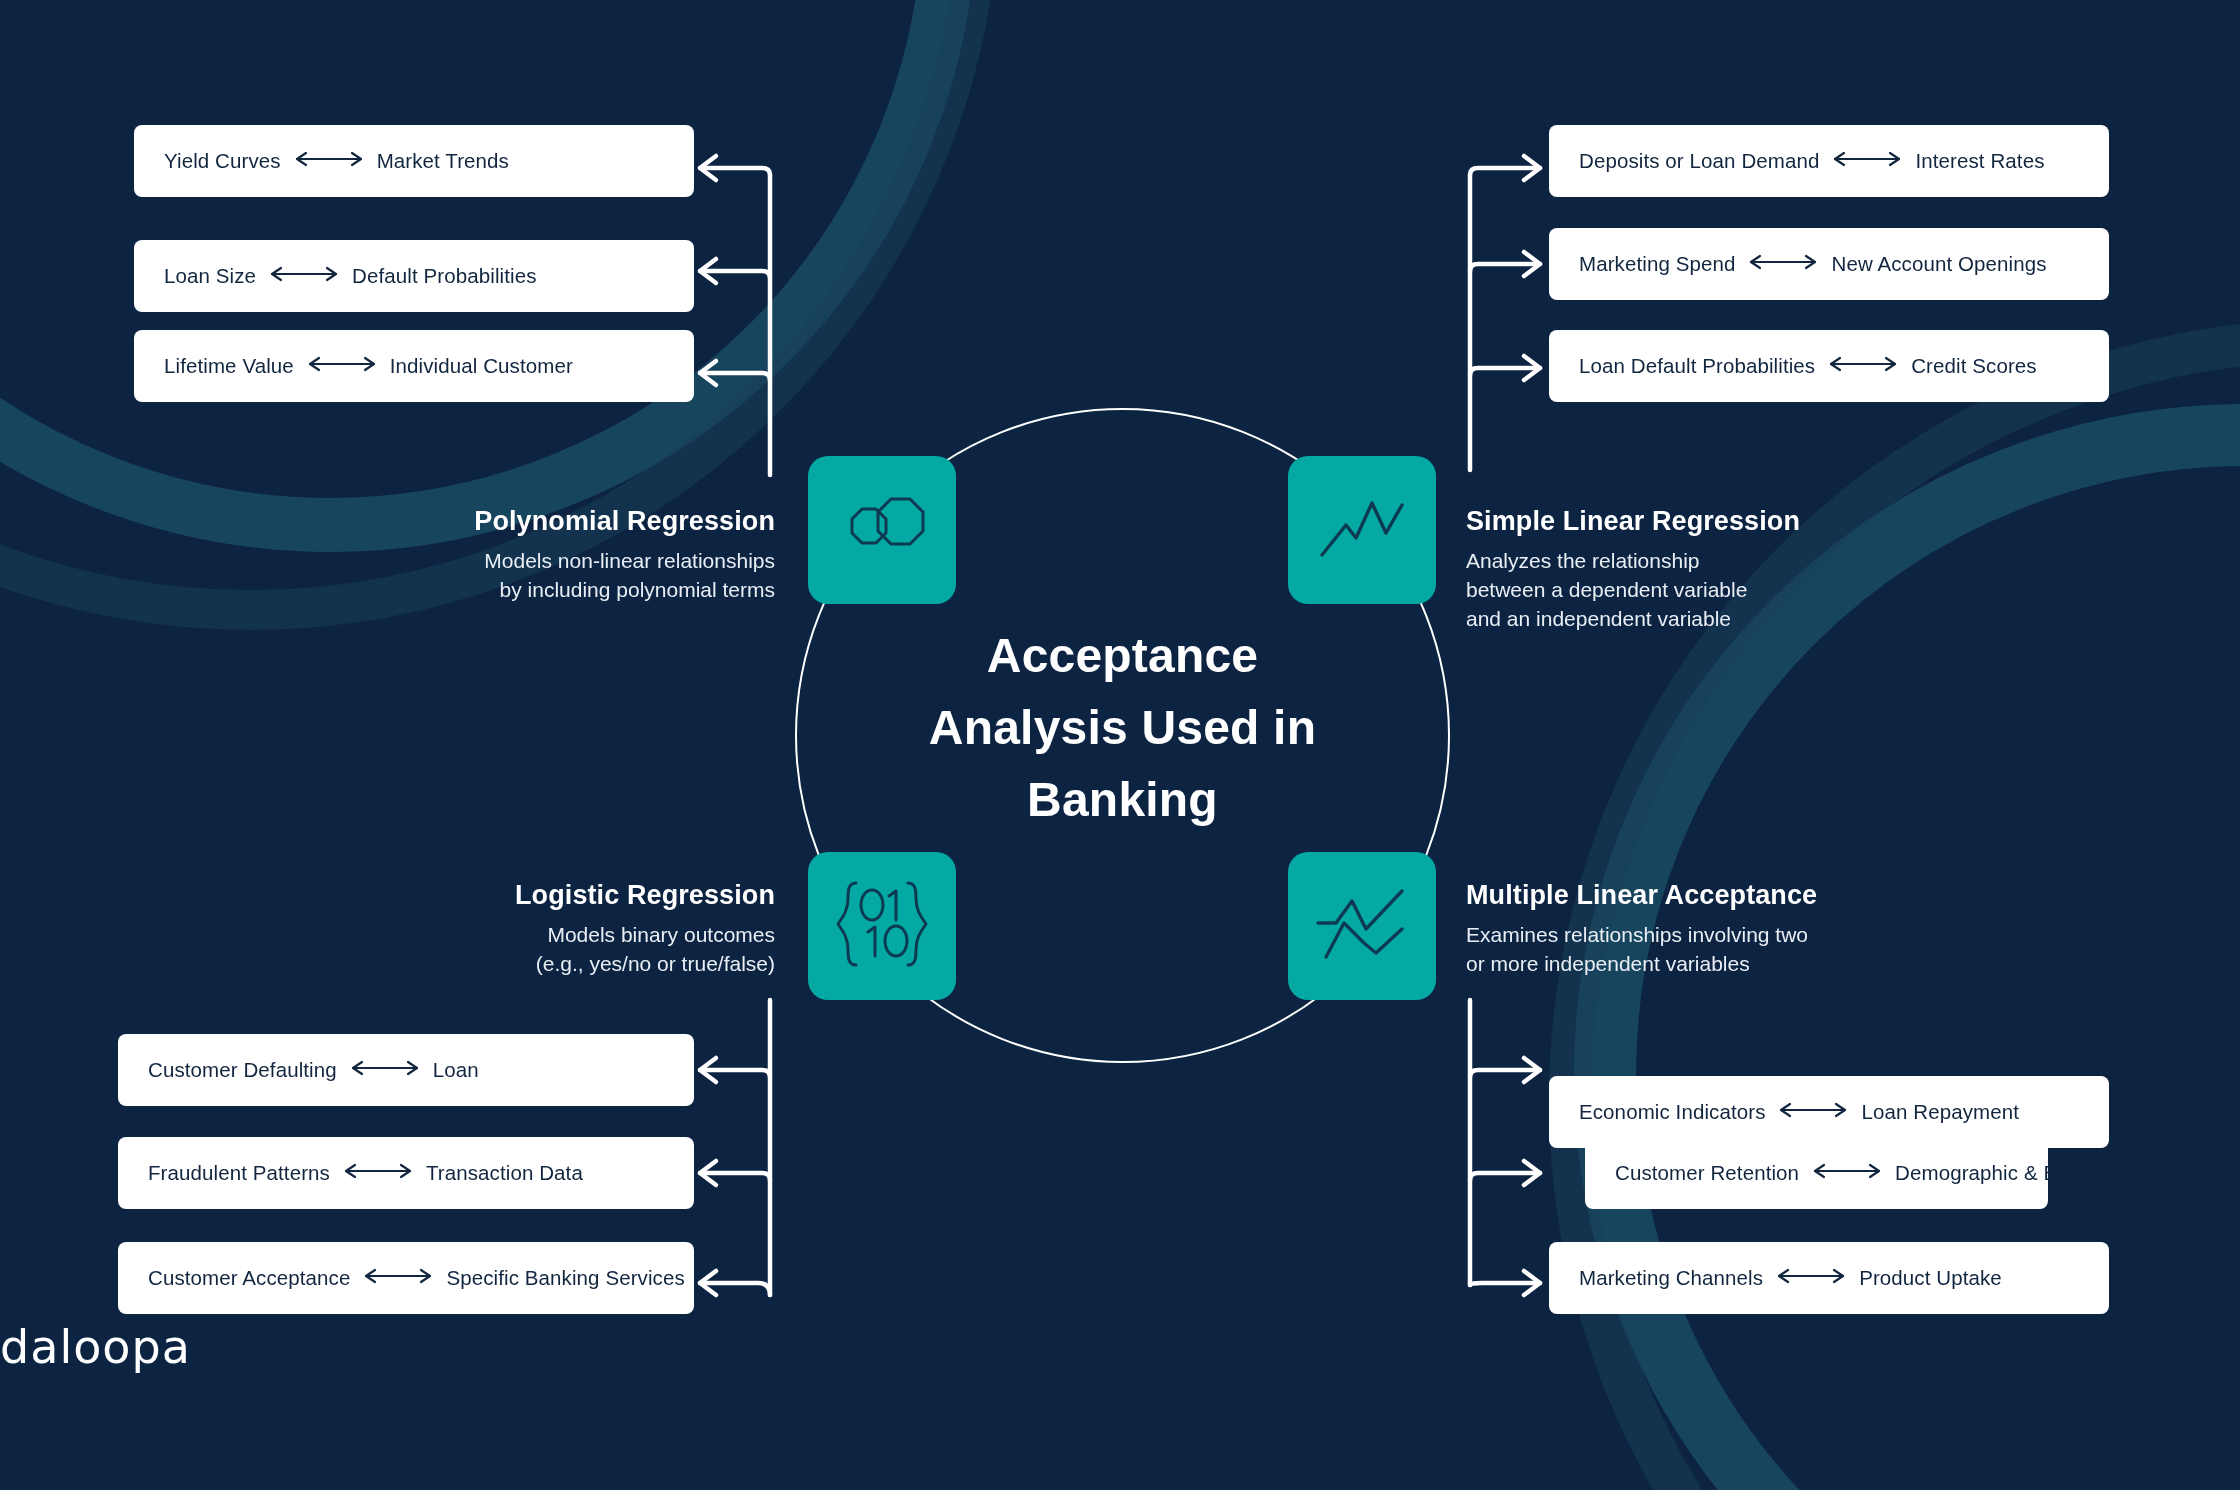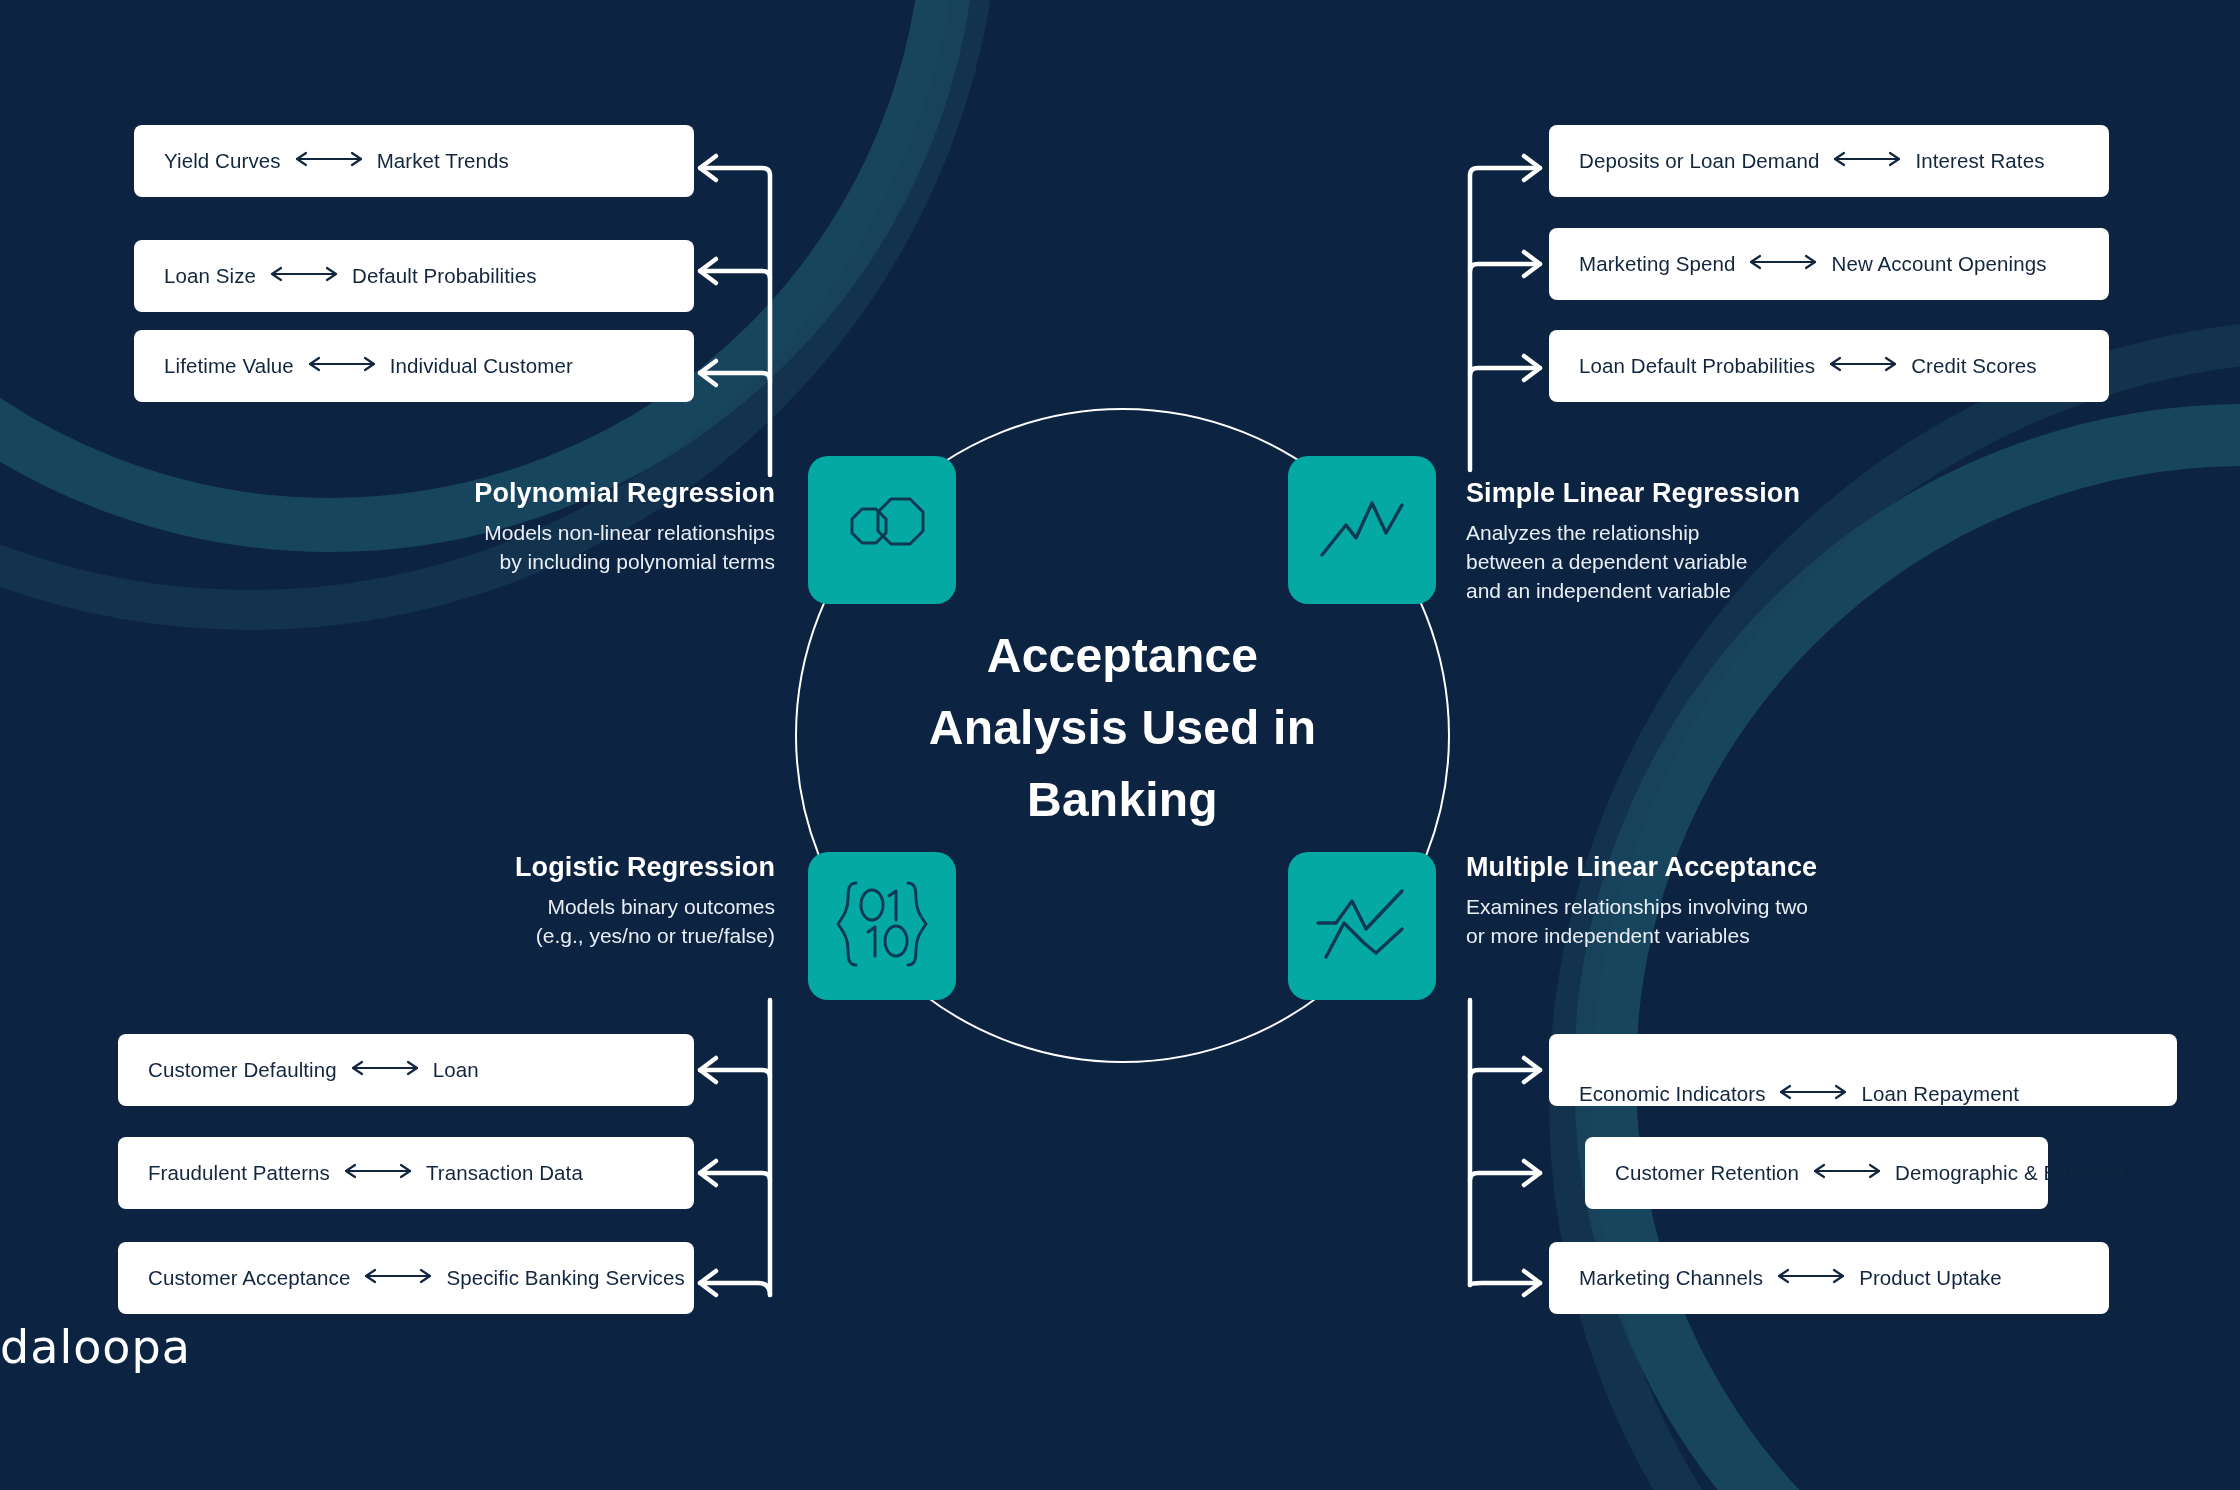--- a/index.html
+++ b/index.html
@@ -58,20 +58,21 @@
   }
   .card-arrow {
     display: inline-block;
     margin: 0 13px;
     flex: 0 0 auto;
   }
   
   .sect {
     position: absolute;
     color: #ffffff;
+    margin-top: 28px;
   }
   .sect-title {
     font-size: 27px;
     font-weight: bold;
     letter-spacing: 0.1px;
     margin-bottom: 9px;
   }
   .sect-desc {
     font-size: 21px;
     line-height: 29px;
@@ -318,21 +319,21 @@
               <path d="M3,8 L67,8"></path>
               <path d="M12,2 L3,8 L12,14"></path>
               <path d="M58,2 L67,8 L58,14"></path>
             </g>
           </svg>
       </span>
       <span class="card-text">Specific Banking Services</span>
     </div>
   </div>
 
-  <div class="card" style="left:1549px; top:1034px; width:628px;align-items:flex-end;">
+  <div class="card" style="left:1549px; top:1076px; width:560px;">
     <div class="card-inner">
       <span class="card-text">Economic Indicators</span>
       <span class="card-arrow">
         <svg width="70" height="16" viewBox="0 0 70 16">
             <g fill="none" stroke="#12263f" stroke-width="2.2" stroke-linecap="round" stroke-linejoin="round">
               <path d="M3,8 L67,8"></path>
               <path d="M12,2 L3,8 L12,14"></path>
               <path d="M58,2 L67,8 L58,14"></path>
             </g>
           </svg>

